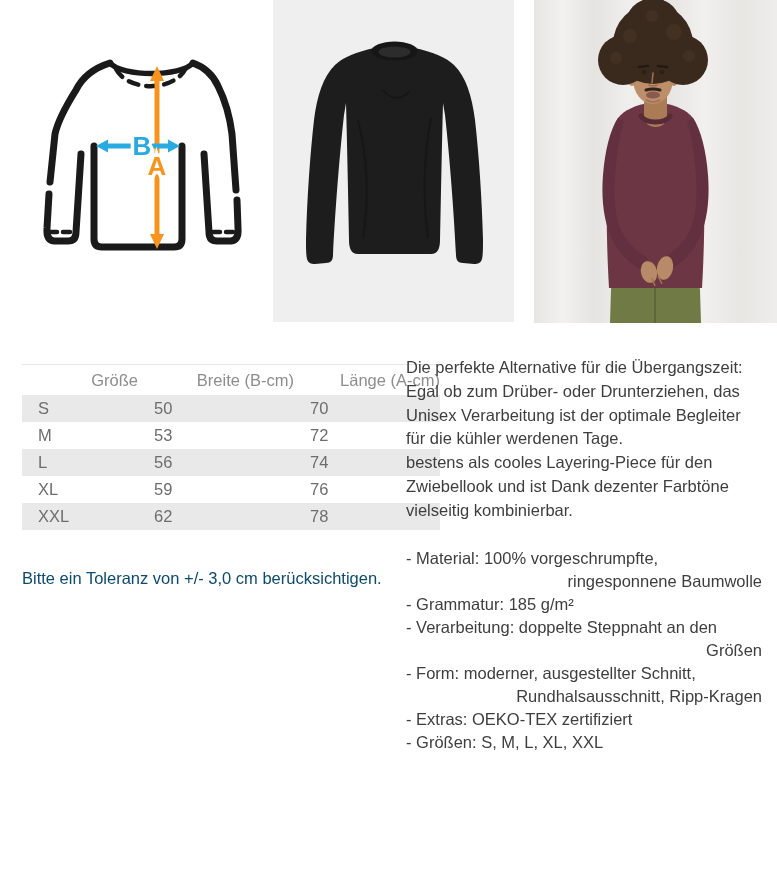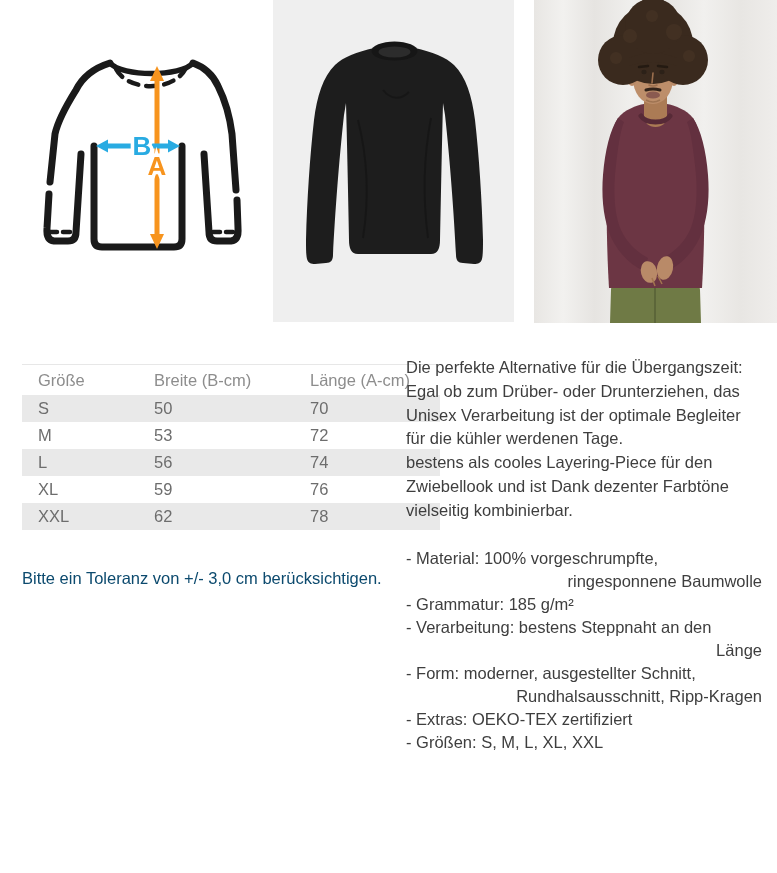--- a/index.html
+++ b/index.html
@@ -27,21 +27,21 @@
   #size-table{
     position:absolute;left:22px;top:364px;width:370px;
     border-collapse:collapse;table-layout:fixed;
     font-size:16.5px;border-top:1px solid #e7e7e7;
   }
   #size-table th:nth-child(1),#size-table td:nth-child(1){width:100px;}
   #size-table th:nth-child(2),#size-table td:nth-child(2){width:140px;}
   #size-table th:nth-child(3),#size-table td:nth-child(3){width:130px;}
   #size-table th{
     height:30px;font-weight:normal;color:#8d8d8d;
-    text-align:left;padding:0 0 0 16px;vertical-align:middle;
+    text-align:right;padding:0 0 0 16px;vertical-align:middle;
   }
   #size-table td{
     height:27px;color:#6d6d6d;text-align:left;
     padding:0 0 0 16px;vertical-align:middle;
   }
   #size-table tbody tr:nth-child(odd){background:#e9e9e9;}
 
   
   #tolerance{
     position:absolute;left:22px;top:566px;width:380px;
@@ -240,22 +240,22 @@
         <div class="line">Unisex Verarbeitung ist der optimale Begleiter</div>
         <div class="line">für die kühler werdenen Tage.</div>
         <div class="line">bestens als cooles Layering-Piece für den</div>
         <div class="line">Zwiebellook und ist Dank dezenter Farbtöne</div>
         <div class="line">vielseitig kombinierbar.</div>
       </div>
     <div id="description-details">
         <div class="line">- Material: 100% vorgeschrumpfte,</div>
         <div class="line center">ringesponnene Baumwolle</div>
         <div class="line">- Grammatur: 185 g/m²</div>
-        <div class="line">- Verarbeitung: bestens Steppnaht an den</div>
-        <div class="line center">Länge</div>
+        <div class="line">- Verarbeitung: doppelte Steppnaht an den</div>
+        <div class="line center">Größen</div>
         <div class="line">- Form: moderner, ausgestellter Schnitt,</div>
         <div class="line center">Rundhalsausschnitt, Ripp-Kragen</div>
         <div class="line">- Extras: OEKO-TEX zertifiziert</div>
         <div class="line">- Größen: S, M, L, XL, XXL</div>
       </div>
   </div>
 
 </div>
 
 </body></html>

